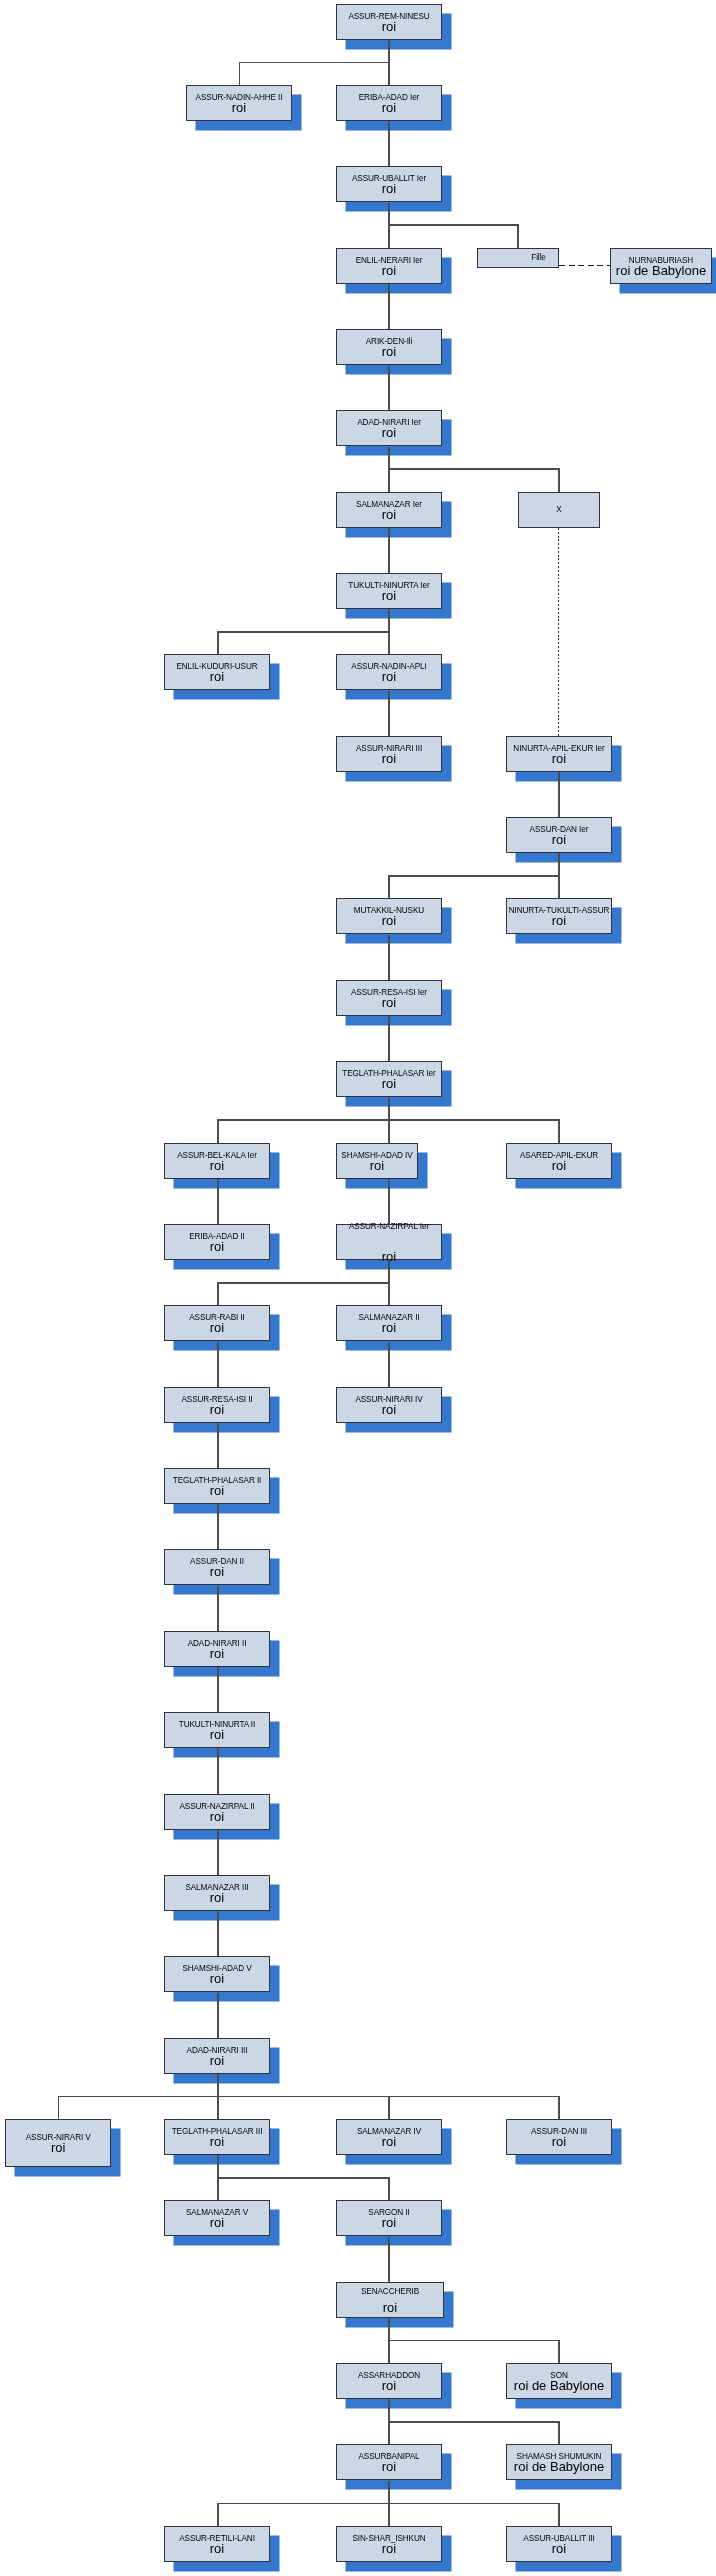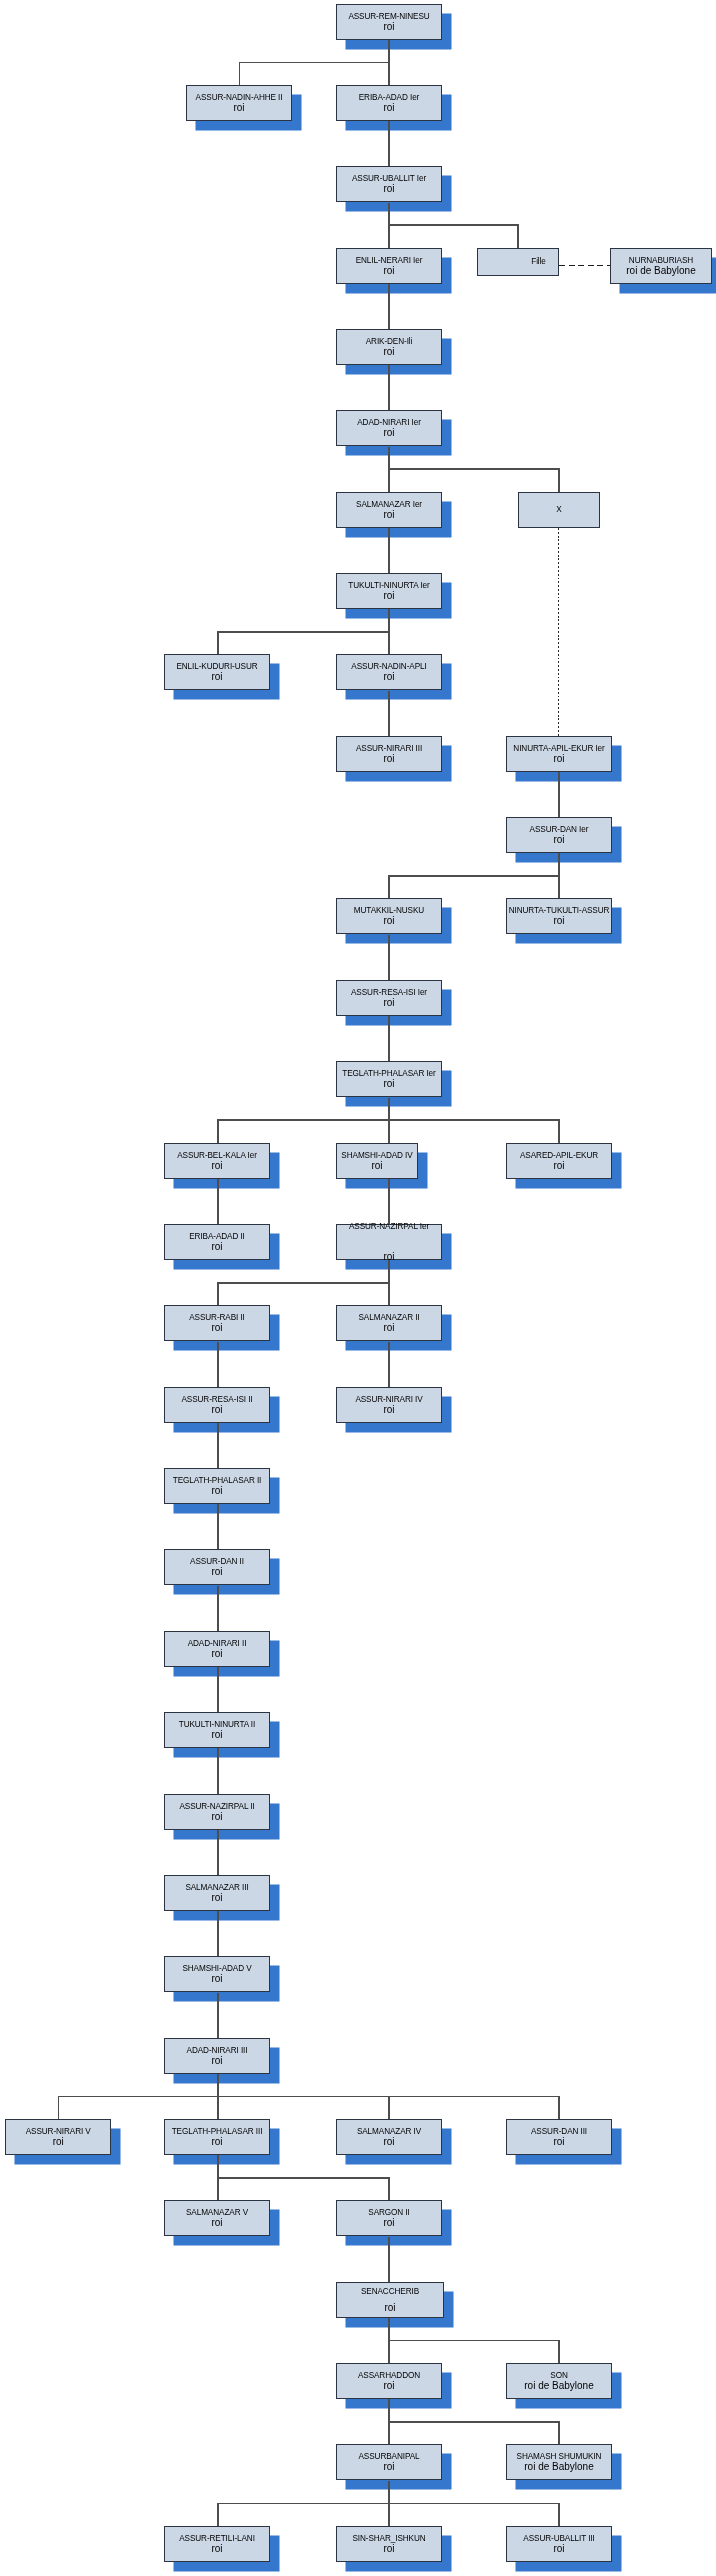--- a/index.html
+++ b/index.html
@@ -53,21 +53,21 @@
     box-shadow: none;
     border-width: 1.2px;
   }
   .node .name {
     font-size: 8.2px;
     line-height: 10.4px;
     white-space: nowrap;
     letter-spacing: -0.1px;
   }
   .node .sub {
-    font-size: 10px;
+    font-size: 13px;
     line-height: 9.5px;
     white-space: nowrap;
   }
 </style>
 </head>
 <body>
 
 <div class="canvas">
   <svg class="edges" xmlns="http://www.w3.org/2000/svg" viewBox="0 0 828 2976">
       <path d="M 449.5 46 L 449.5 72 L 276.5 72 L 276.5 98" class="edge elbow"></path>
@@ -135,21 +135,21 @@
       <span class="sub">roi</span>
     </div>
     <div class="node" style="left: 336px; top: 166px; width: 106px; height: 36px;">
       <span class="name">ASSUR-UBALLIT Ier</span>
       <span class="sub">roi</span>
     </div>
     <div class="node" style="left: 336px; top: 248px; width: 106px; height: 36px;">
       <span class="name">ENLIL-NERARI Ier</span>
       <span class="sub">roi</span>
     </div>
-    <div class="node flat" style="left: 477px; top: 248px; width: 82px; height: 28px; padding-left: 41px;">
+    <div class="node flat" style="left: 477px; top: 248px; width: 82px; height: 20px; padding-left: 41px;">
       <span class="name">Fille</span>
     </div>
     <div class="node" style="left: 610px; top: 248px; width: 102px; height: 36px;">
       <span class="name">NURNABURIASH</span>
       <span class="sub">roi de Babylone</span>
     </div>
     <div class="node" style="left: 336px; top: 329px; width: 106px; height: 36px;">
       <span class="name">ARIK-DEN-Ili</span>
       <span class="sub">roi</span>
     </div>
@@ -265,21 +265,21 @@
       <span class="sub">roi</span>
     </div>
     <div class="node" style="left: 164px; top: 1956px; width: 106px; height: 36px;">
       <span class="name">SHAMSHI-ADAD V</span>
       <span class="sub">roi</span>
     </div>
     <div class="node" style="left: 164px; top: 2038px; width: 106px; height: 36px;">
       <span class="name">ADAD-NIRARI III</span>
       <span class="sub">roi</span>
     </div>
-    <div class="node" style="left: 5.2px; top: 2119px; width: 106px; height: 36px;">
+    <div class="node" style="left: 5.2px; top: 2119px; width: 106px; height: 48px;">
       <span class="name">ASSUR-NIRARI V</span>
       <span class="sub">roi</span>
     </div>
     <div class="node" style="left: 164px; top: 2119px; width: 106px; height: 36px;">
       <span class="name">TEGLATH-PHALASAR III</span>
       <span class="sub">roi</span>
     </div>
     <div class="node" style="left: 336px; top: 2119px; width: 106px; height: 36px;">
       <span class="name">SALMANAZAR IV</span>
       <span class="sub">roi</span>

